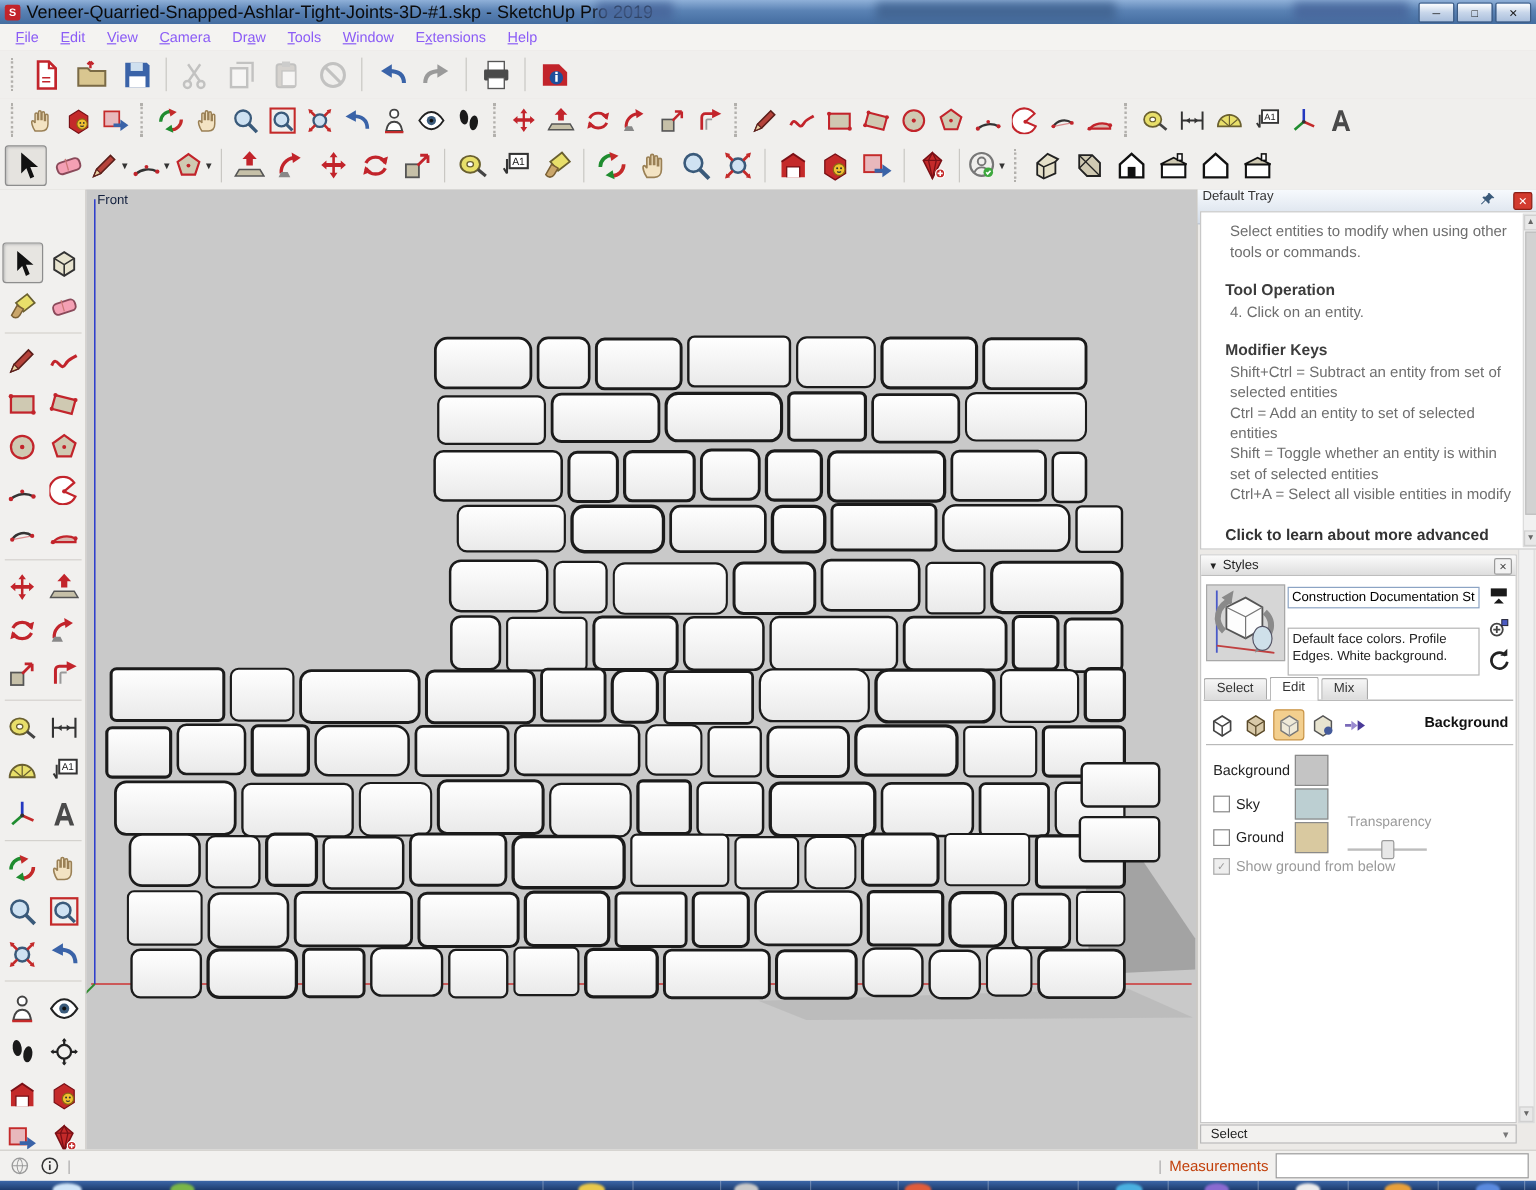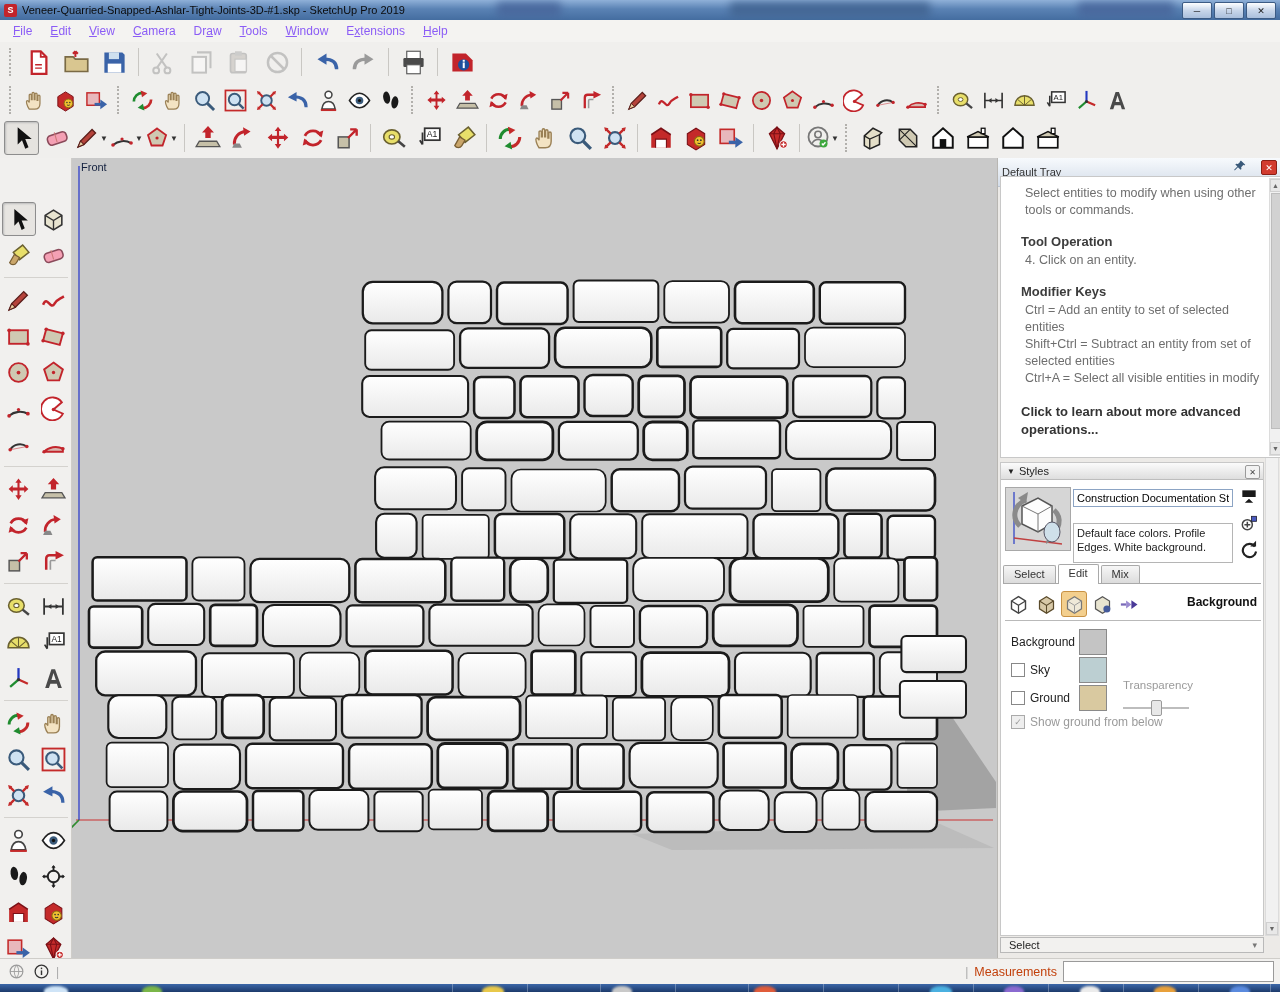--- a/index.html
+++ b/index.html
@@ -5,21 +5,21 @@
   html,body{margin:0;padding:0}
   body{width:1280px;height:992px;position:relative;overflow:hidden;
        font-family:"Liberation Sans",sans-serif;background:#f0efed;font-size:12px;color:#222}
   .abs{position:absolute}
   
   #titlebar{left:0;top:0;width:1280px;height:20px;
     background:linear-gradient(#8fb0d8,#5a82b4 45%,#446da0);display:flex;align-items:center;
     border-bottom:1px solid #35598a}
   #skp-logo{width:13px;height:13px;margin:0 5px 0 4px;background:#c2242b;border-radius:2px;
     display:flex;align-items:center;justify-content:center;color:#fff;font-size:9px;font-weight:bold}
-  #win-title{color:#0b0b0b;font-size:11px;white-space:nowrap}
+  #win-title{color:#0b0b0b;font-size:15px;white-space:nowrap}
   .blurpatch{height:15px;top:2px;border-radius:3px;filter:blur(4px);opacity:.85}
   .winbtn{width:28px;height:15px;margin-left:2px;border:1px solid #3c5b84;border-radius:2px;
     background:linear-gradient(#fdfeff,#c8d6ea 50%,#aabfdc);display:flex;align-items:center;
     justify-content:center;font-size:9px;color:#1a1a1a}
   #winbtns{position:absolute;right:4px;top:2px;display:flex}
   
   #menubar{left:0;top:20px;width:1280px;height:22px;background:#f4f3f1;display:flex;
     align-items:center;padding-left:4px;border-bottom:1px solid #e3e1de}
   .menu-item{padding:3px 9px;color:#8b5cf6}
   .menu-item u{text-decoration:underline}
@@ -50,21 +50,21 @@
   .pbtn svg.ic{width:25px;height:25px}
   .pbtn.active{border:1px solid #8d8d8d;background:#e7e5e1;box-shadow:inset 1px 1px 2px #bbb}
   .p-sep{grid-column:1 / span 2;height:1px;background:#d4d2ce;margin:3px 2px}
   
   #viewport{left:72px;top:158px;width:925px;height:800px;background:#c9c9c9;overflow:hidden}
   #vp-label{position:absolute;left:9px;top:3px;font-size:11px;color:#13203e}
   
   #tray{left:997px;top:158px;width:283px;height:800px;background:#eceae7;border-left:1px solid #b8b6b2;box-sizing:border-box}
   #tray-header{position:absolute;left:0;top:0;width:283px;height:29px;
     background:linear-gradient(#f7fafd,#d4dde9);border-bottom:1px solid #b9c3d1;
-    display:flex;align-items:center;font-size:11px;color:#333;padding-left:4px;box-sizing:border-box}
+    display:flex;font-size:11px;color:#333;padding-left:4px;box-sizing:border-box}
   #tray-pin{position:absolute;right:34px;top:1px;width:14px;height:14px}
   #tray-close{position:absolute;right:4px;top:2px;width:14px;height:13px;background:#d23b2f;
     border:1px solid #8a1f16;border-radius:2px;color:#fff;font-size:9px;display:flex;
     align-items:center;justify-content:center}
   .vscroll{position:absolute;background:#f1f1f1;border:1px solid #dcdcdc;box-sizing:border-box}
   .sarrow{position:absolute;left:0;width:100%;height:13px;background:#e8e8e8;color:#666;
     font-size:7px;display:flex;align-items:center;justify-content:center;border:1px solid #d0d0d0;box-sizing:border-box}
   .sthumb{position:absolute;left:1px;background:#d2d2d2;border:1px solid #bdbdbd;box-sizing:border-box}
   #instructor{position:absolute;left:2px;top:18px;width:284px;height:282px;background:#fff;
     border:1px solid #c8c8c8;box-sizing:border-box;overflow:hidden;color:#6e6e6e;font-size:12.5px;line-height:17px}
@@ -1214,22 +1214,23 @@
     <div class="sarrow" style="bottom:0">▼</div>
   </div>
 
   <div id="instructor">
     <div class="pad">
       <div>Select entities to modify when using other tools or commands.</div>
       <div id="instr-sections">
           <h4>Tool Operation</h4>
           <div>4. Click on an entity.</div>
           <h4>Modifier Keys</h4>
+          <div>Shift+Ctrl = Subtract an entity from set of selected entities</div>
           <div>Ctrl = Add an entity to set of selected entities</div>
-          <div>Shift+Ctrl = Subtract an entity from set of selected entities</div>
+          <div>Shift = Toggle whether an entity is within set of selected entities</div>
           <div>Ctrl+A = Select all visible entities in modify</div>
         </div>
       <div id="instr-link">Click to learn about more advanced operations...</div>
     </div>
     <div class="vscroll" style="right:1px;top:1px;width:13px;height:278px">
       <div class="sarrow" style="top:0">▲</div>
       <div class="sthumb" style="top:14px;width:10px;height:236px"></div>
       <div class="sarrow" style="bottom:0">▼</div>
     </div>
   </div>

